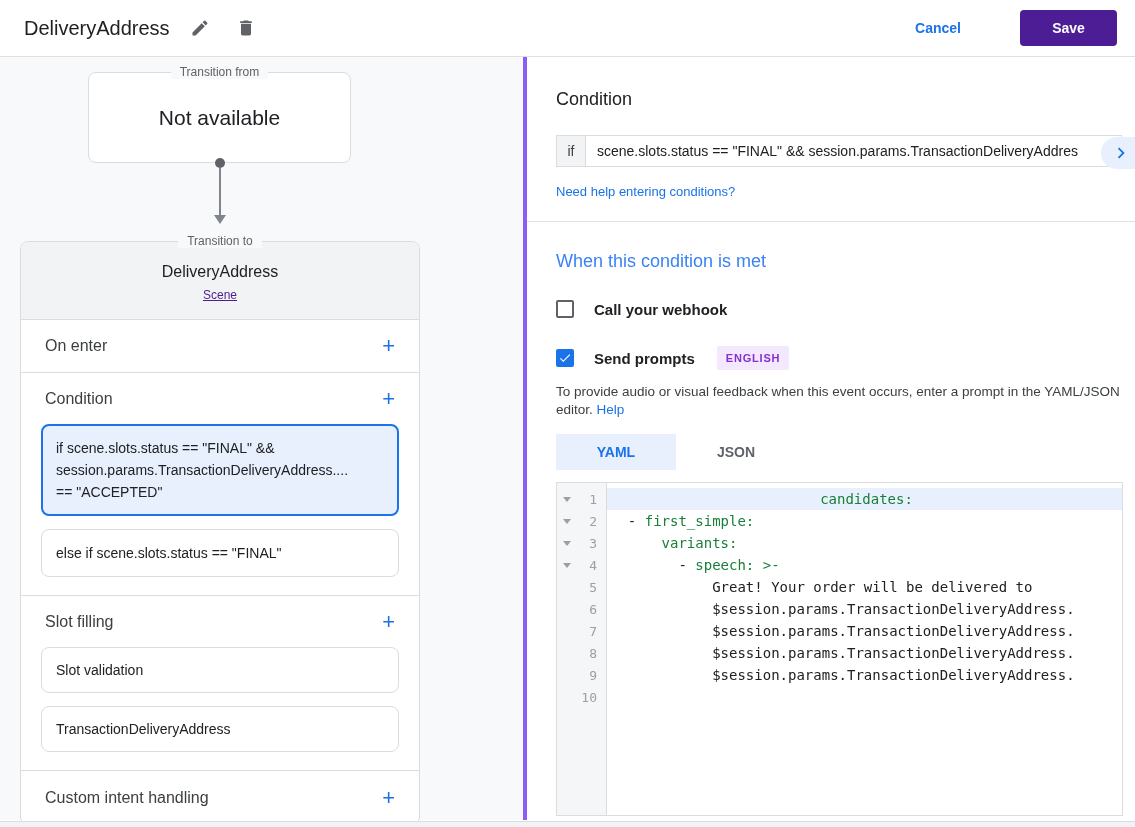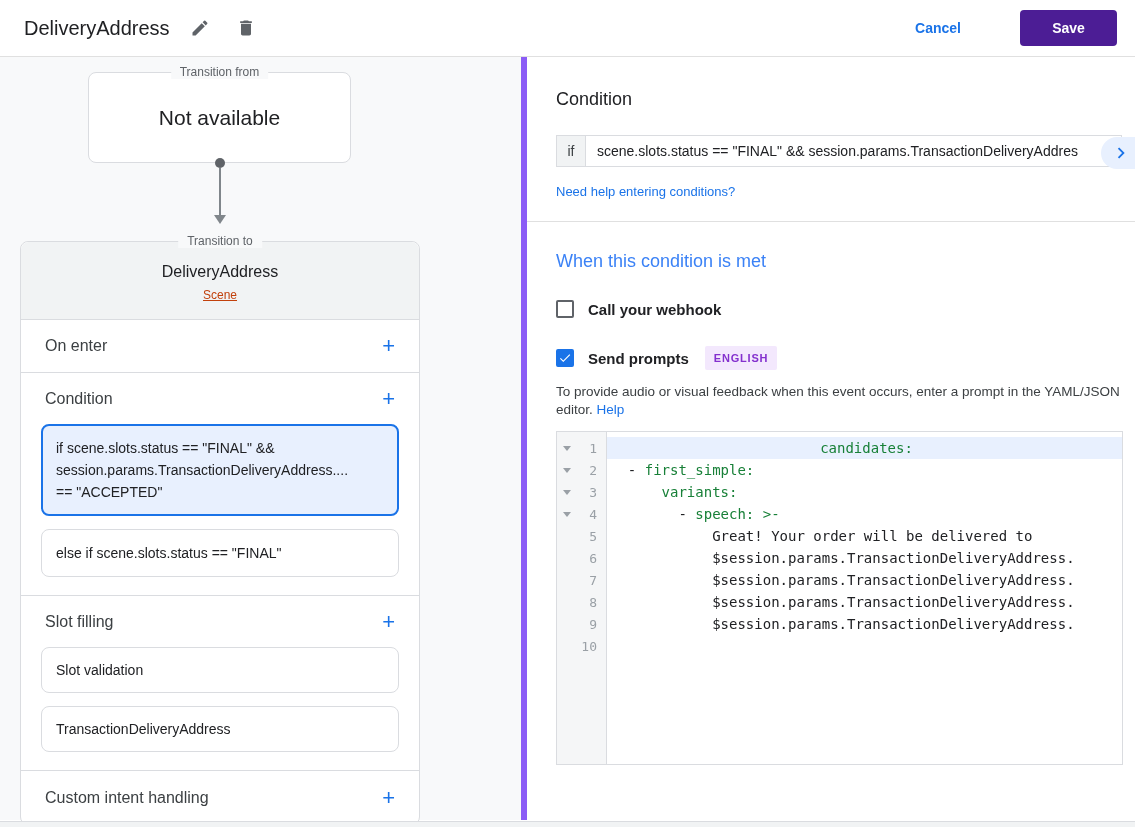--- a/index.html
+++ b/index.html
@@ -34,21 +34,21 @@
   }
   .primary-btn {
     background: #4c1d95; color: #fff; border: none; border-radius: 4px;
     font-family: "Liberation Sans", sans-serif;
     font-size: 14px; font-weight: bold;
     width: 97px; height: 36px; cursor: pointer; margin-left: 25px;
   }
   
   .body { display: flex; height: 763px; }
   .left-panel {
-    width: 527px; background: #f8f9fa; border-right: 6px solid #8b5cf6;
+    width: 527px; background: #f8f9fa; border-right: 4px solid #8b5cf6;
     position: relative; flex-shrink: 0;
   }
   
   .tfrom-box {
     position: relative; margin: 15px 0 0 88px;
     width: 263px; height: 91px;
     background: #fff; border: 1px solid #dadce0; border-radius: 8px;
     display: flex; align-items: center; justify-content: center;
   }
   .box-legend {
@@ -75,21 +75,21 @@
     position: relative; margin: 17px 0 0 20px; width: 400px;
     background: #fff; border: 1px solid #dadce0; border-radius: 8px;
   }
   .scene-card > .box-legend { top: -8px; }
   .scene-card-header {
     background: #f1f3f4; border-bottom: 1px solid #dadce0;
     border-radius: 8px 8px 0 0; text-align: center;
     padding: 21px 0 17px 0;
   }
   .scene-name { font-size: 16px; color: #202124; }
-  .scene-type { font-size: 12px; color: #c2410c; margin-top: 7px; text-decoration: underline; }
+  .scene-type { font-size: 12px; color: #4c1d95; margin-top: 7px; text-decoration: underline; }
   .scene-row {
     height: 53px; padding: 0 24px;
     display: flex; align-items: center; justify-content: space-between;
     border-bottom: 1px solid #dadce0;
     font-size: 16px; color: #3c4043;
   }
   .scene-row:last-child { border-bottom: none; }
   .scene-section { border-bottom: 1px solid #dadce0; padding-bottom: 18px; }
   .section-head {
     height: 51px; padding: 0 24px;
@@ -133,21 +133,21 @@
   }
   .if-input {
     flex: 1; border: 1px solid #dadce0; border-left: none;
     padding: 0 11px; font-size: 14px; color: #202124;
     font-family: "Liberation Sans", sans-serif; outline: none;
     background: #fff; min-width: 0;
   }
   .link { color: #1a73e8; font-size: 13px; text-decoration: none; display: inline-block; margin-top: 17px; cursor: pointer; }
   .rp-divider { border: none; border-top: 1px solid #e0e0e0; margin-top: 21px; }
   .when-heading { font-size: 18px; font-weight: 400; color: #3b82f6; padding-top: 29px; }
-  .check-row { display: flex; align-items: center; gap: 14px; margin-top: 28px; cursor: pointer; }
+  .check-row { display: flex; align-items: center; gap: 20px; margin-top: 28px; cursor: pointer; }
   .checkbox {
     width: 18px; height: 18px; border: 2px solid #5f6368; border-radius: 2px;
     flex-shrink: 0; display: flex; align-items: center; justify-content: center;
     background: #fff;
   }
   .checkbox.checked { background: #1a73e8; border-color: #1a73e8; }
   .check-label { font-size: 15px; font-weight: bold; color: #202124; }
   .lang-badge {
     margin-left: 2px; background: #f3e8fd; color: #8430ce;
     font-size: 11px; font-weight: bold; letter-spacing: 0.8px;
@@ -328,20 +328,24 @@
                 </svg>
             </span>
           </span>
           <span class="check-label">Send prompts</span>
           <span class="lang-badge">ENGLISH</span>
         </label>
 
         <p class="desc"><span>To provide audio or visual feedback when this event occurs, enter a prompt in the YAML/JSON editor.</span>
           <a class="link">Help</a></p>
 
+        <div class="tabs" id="tabs">
+            <button class="tab active">YAML</button>
+            <button class="tab">JSON</button>
+          </div>
 
         <div class="editor">
           <div class="gutter" id="gutter">
               <div class="gutter-row">
                 <span class="fold"></span>
                 <span>1</span>
               </div>
               <div class="gutter-row">
                 <span class="fold"></span>
                 <span>2</span>

